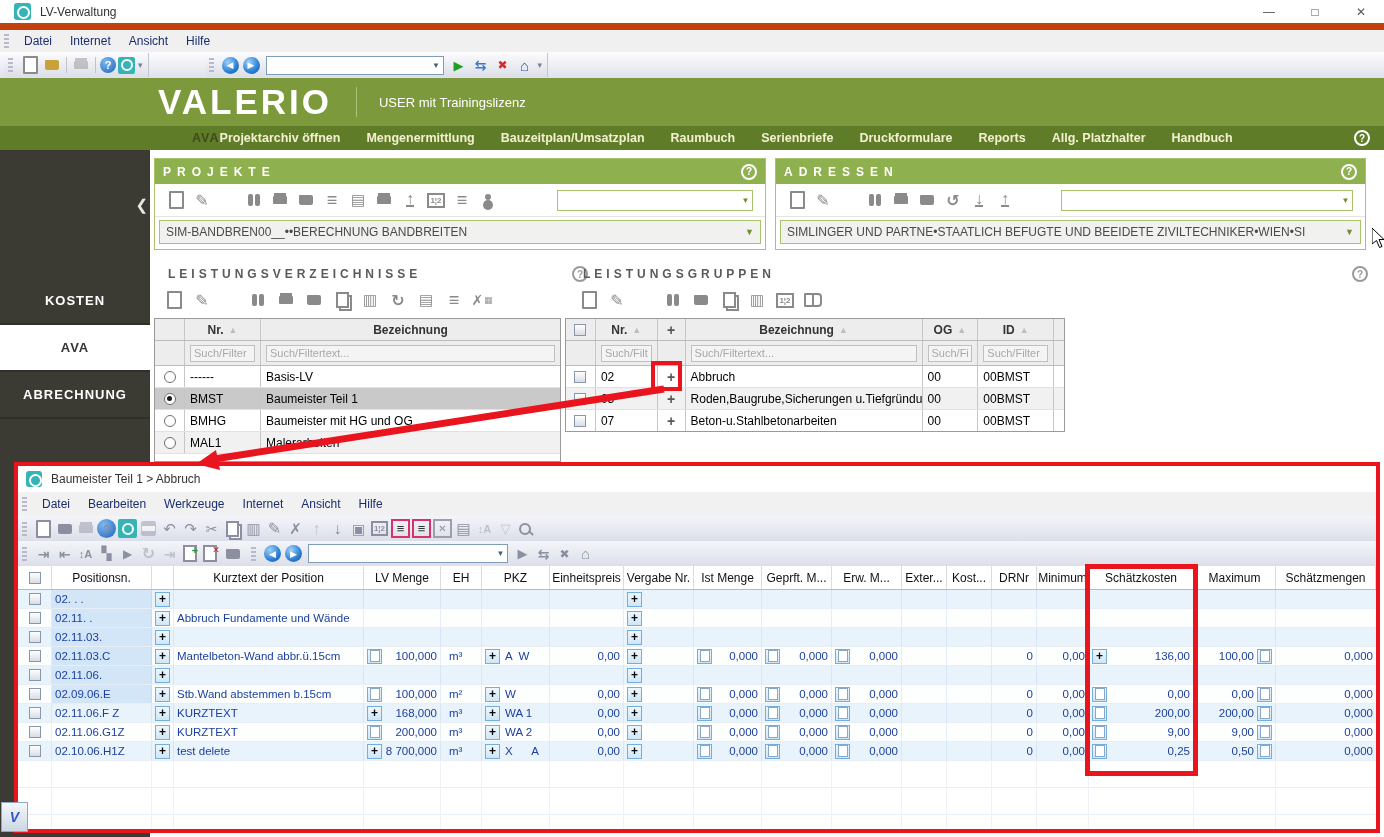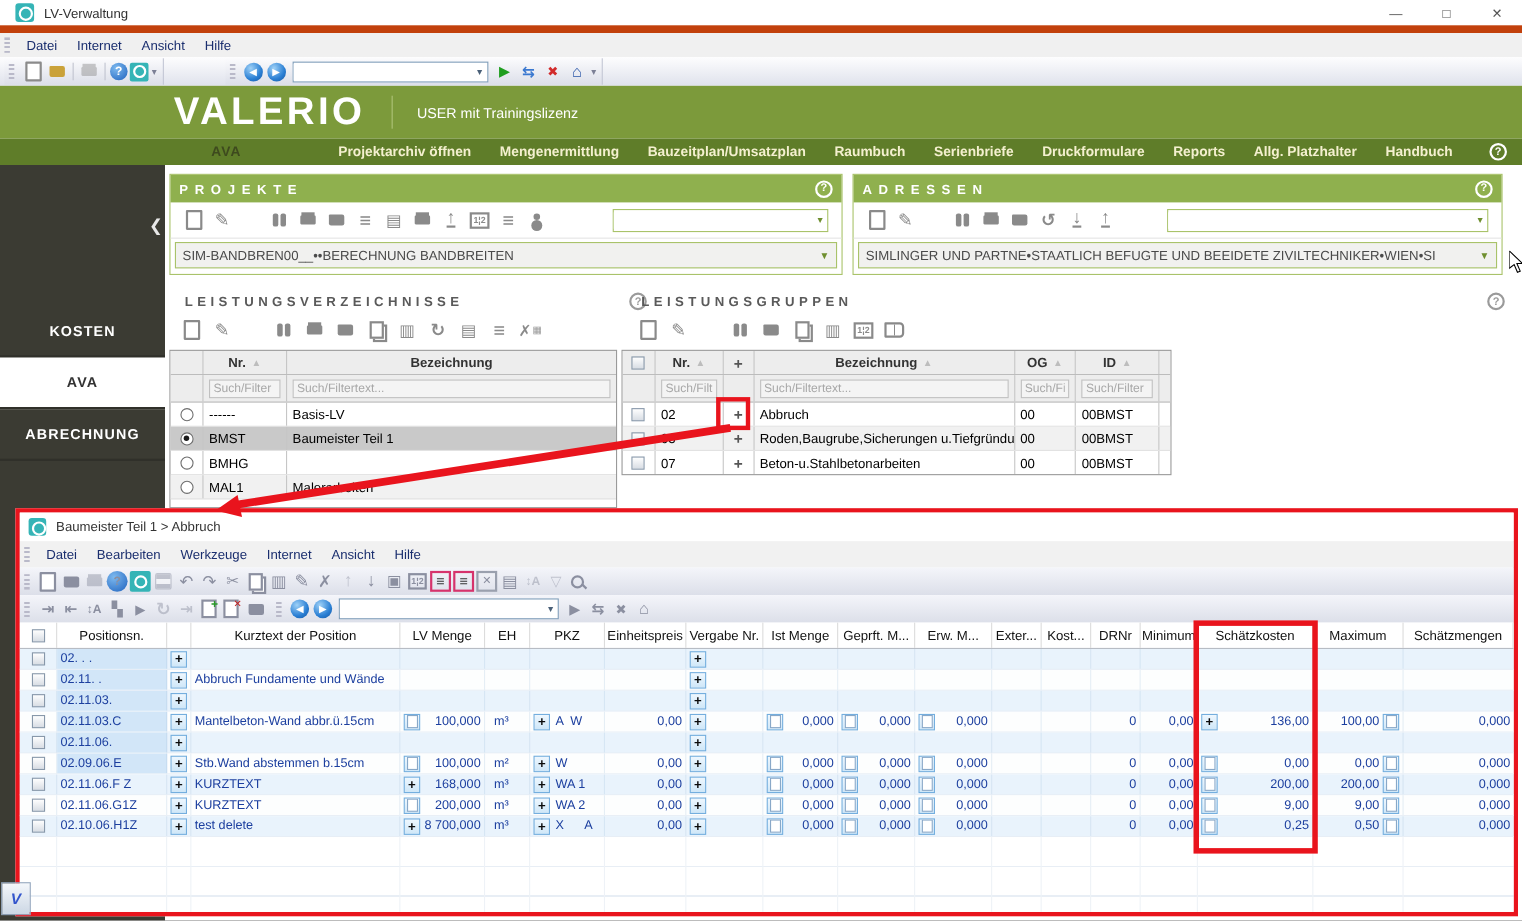--- a/index.html
+++ b/index.html
@@ -84,21 +84,21 @@
   .g-docx::after{content:"✕";color:#c32222;font-weight:bold;font-size:9px;margin:-8px 0 0 -5px;}
   .dim{opacity:.45;}
 
   
   .band1{position:absolute;left:0;top:78px;width:1384px;height:48px;background:#7c9a3b;display:flex;align-items:center;}
   .logo{margin-left:158px;color:#fff;font-size:35px;font-weight:bold;letter-spacing:3px;}
   .band1 .div{width:1px;height:30px;background:#aec379;margin:0 22px 0 24px;}
   .license{color:#fff;font-size:13px;}
   .band2{position:absolute;left:0;top:126px;width:1384px;height:24px;background:#5f7d29;display:flex;align-items:center;font-size:12.5px;font-weight:bold;}
   .band2 .module{color:#3e4a1e;margin-left:192px;letter-spacing:1px;}
-  .navitems{display:flex;margin-left:88px;gap:26px;}
+  .navitems{display:flex;gap:26px;}
   .navitem{color:#f4f0cf;cursor:pointer;white-space:nowrap;}
   .q{width:16px;height:16px;border:2px solid;border-radius:50%;display:inline-flex;align-items:center;justify-content:center;font-size:10px;font-weight:bold;flex:none;}
   .q.white{color:#fff;border-color:#fff;}
   .q.gray{color:#9a9a9a;border-color:#9a9a9a;}
   .band2 .q{position:absolute;right:14px;}
 
   
   .sidebar{position:absolute;left:0;top:150px;width:150px;height:687px;background:#3b3b33;}
   .collapse{position:absolute;right:2px;top:46px;color:#e8e8e8;font-size:15px;cursor:pointer;}
   .snav{position:absolute;top:128px;left:0;width:150px;}
@@ -402,20 +402,23 @@
           </div>
         </div>
 
         <div class="srow">
           <div class="scell cent" style="width:30px;">
             <span class="radio"></span>
           </div>
           <div class="scell" style="width:76px;">
             <span>BMHG</span>
           </div>
+          <div class="scell" style="flex:1;border-right:0;">
+            <span>Baumeister mit HG und OG</span>
+          </div>
         </div>
 
         <div class="srow shade">
           <div class="scell cent" style="width:30px;">
             <span class="radio"></span>
           </div>
           <div class="scell" style="width:76px;">
             <span>MAL1</span>
           </div>
           <div class="scell" style="flex:1;border-right:0;">

